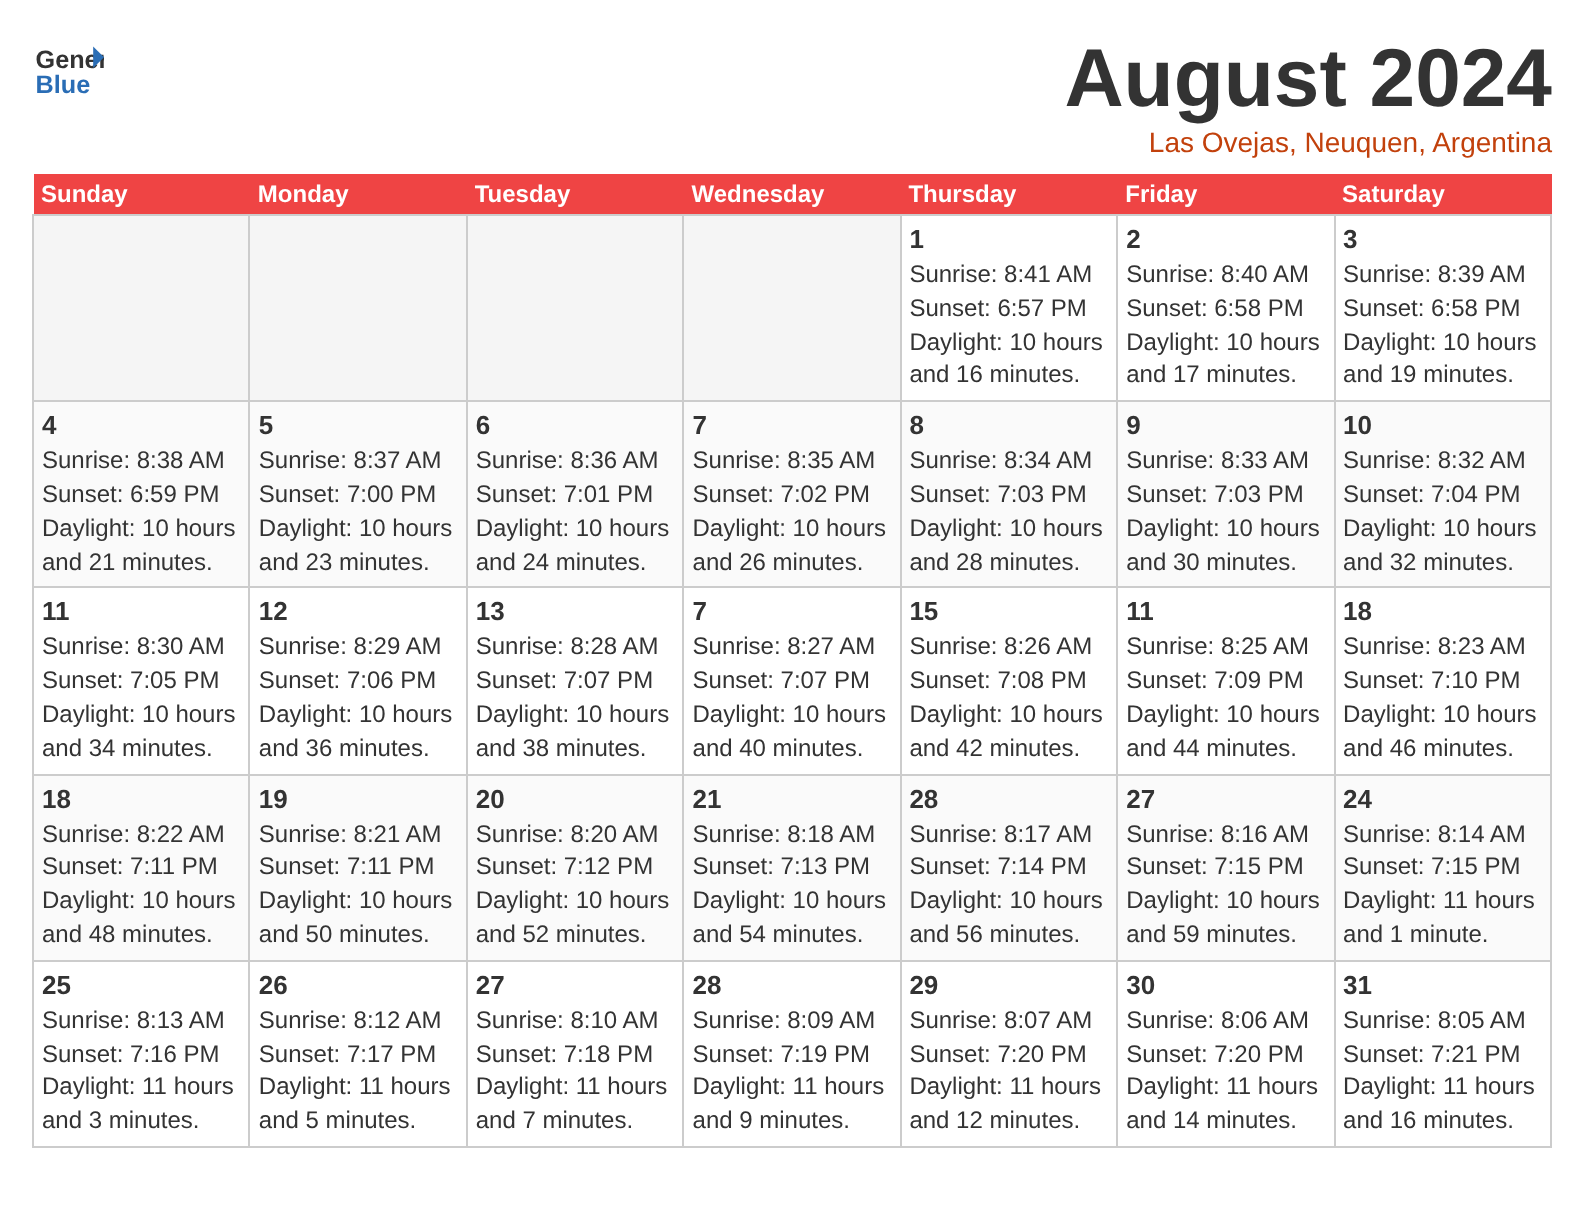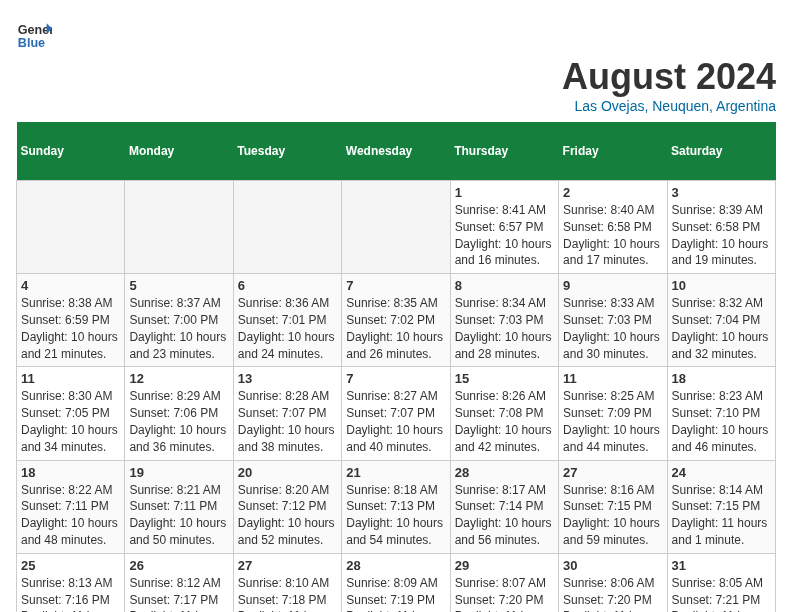--- a/index.html
+++ b/index.html
@@ -22,38 +22,37 @@
       gap: 4px;
     }
     .logo-icon {
       width: 36px;
       height: 36px;
     }
     .title-area {
       text-align: right;
     }
     .calendar-title {
-      font-size: 36px;
+      font-size: 41px;
       font-weight: bold;
       color: #333;
-      margin-top: 40px;
     }
     .calendar-subtitle {
       font-size: 14px;
-      color: #0369a1;
+      color: #c2410c;
     }
     table {
       width: 100%;
       border-collapse: collapse;
       font-size: 11px;
     }
     th {
-      background-color: #15803d;
+      background-color: #ef4444;
       color: #fff;
-      padding: 22px 4px;
+      padding: 3px 4px;
       text-align: left;
       font-size: 12px;
     }
     td {
       border: 1px solid #ccc;
       vertical-align: top;
       padding: 4px;
       width: 14.28%;
       min-height: 80px;
       background: #fff;

